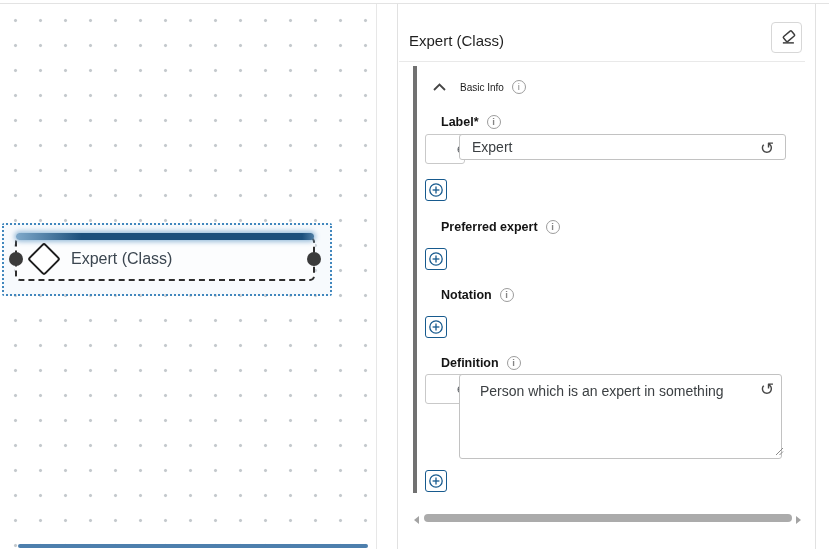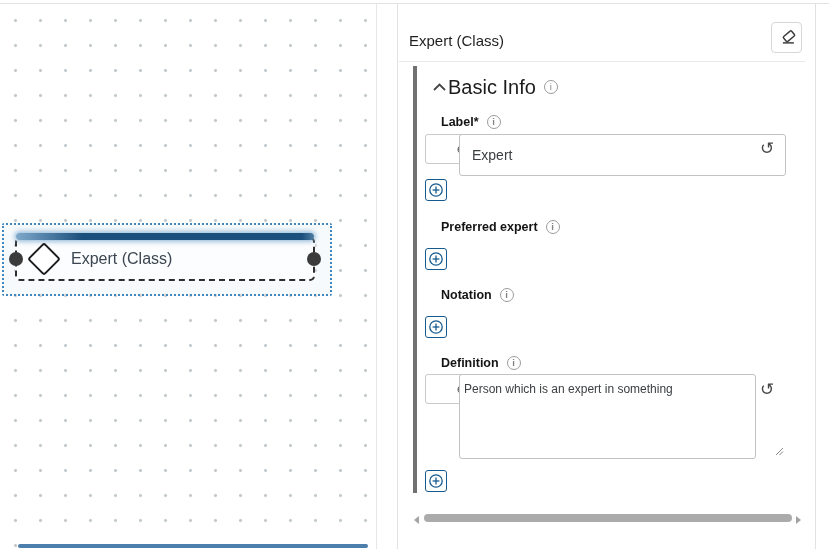--- a/index.html
+++ b/index.html
@@ -35,38 +35,38 @@
   .panel-title { position:absolute; left:11px; top:28px; font-size:15px; color:#1f1f1f; }
   .eraser-btn { position:absolute; left:373px; top:18px; width:31px; height:31px;
     border:1px solid #d7d7d7; border-radius:4px; background:#fff;
     display:flex; align-items:center; justify-content:center; cursor:pointer; }
   .divider { position:absolute; left:1px; top:57px; width:406px; height:1px; background:#e9e9e9; }
   .accent-bar { position:absolute; left:15px; top:62px; width:4px; height:427px; background:#717171; }
 
   .section-header { position:absolute; left:34px; top:72px; height:22px;
     display:flex; align-items:center; }
   .chev { width:15px; height:10px; cursor:pointer; }
-  .section-title { margin-left:1px; font-size:20px; color:#1c1c1c; }
+  .section-title { margin-left:13px; font-size:10px; color:#1c1c1c; }
   .info { display:inline-flex; align-items:center; justify-content:center;
     width:14px; height:14px; border:1px solid #9c9c9c; border-radius:50%;
     color:#848484; font-size:9.5px; line-height:1; margin-left:8px; flex:none; cursor:default; }
 
   .field-label { position:absolute; left:43px; display:flex; align-items:center;
     font-size:12.5px; font-weight:bold; color:#141414; }
   .lang-chip { position:absolute; left:27px; width:30px; height:30px;
     border:1px solid #c9c9c9; border-radius:3px; background:#fff;
     display:flex; align-items:center; justify-content:center; font-size:12.5px; color:#5f6368;padding-left:38px; }
-  .txt-input { position:absolute; left:61px; width:327px; height:42px;
+  .txt-input { position:absolute; left:61px; width:327px; height:26px;
     border:1px solid #c2c2c2; border-radius:3px; background:#fff;
     font-family:"Liberation Sans",sans-serif; font-size:14px; color:#3c4043;
     padding:0 32px 0 12px; outline:none; }
-  .txt-area { position:absolute; left:61px; width:297px; height:85px;
+  .txt-area { position:absolute; left:61px; width:323px; height:85px;
     border:1px solid #c2c2c2; border-radius:3px; background:#fff;
-    font-family:"Liberation Sans",sans-serif; font-size:12px; color:#3c4043;
-    padding:7px 34px 6px 4px; resize:none; outline:none; line-height:1.3; }
+    font-family:"Liberation Sans",sans-serif; font-size:14px; color:#3c4043;
+    padding:7px 34px 6px 20px; resize:none; outline:none; line-height:1.3; }
   .reset { position:absolute; left:359px; width:20px; height:20px; color:#474747;
     font-size:17px; line-height:20px; text-align:center; cursor:pointer; user-select:none; }
   .add-btn { position:absolute; left:27px; width:22px; height:22px;
     border:1.5px solid #175a8e; border-radius:3px; background:#fff;
     display:flex; align-items:center; justify-content:center; cursor:pointer; padding:0; }
   .resize-handle { position:absolute; left:377px; top:443px; width:9px; height:9px; cursor:nwse-resize; }
 
   .hscrollbar-thumb { position:absolute; left:26px; top:510px; width:368px; height:8px;
     background:#ababab; border-radius:4px; cursor:pointer; }
   .scroll-arrow { position:absolute; top:512px; width:0; height:0; cursor:pointer; }

